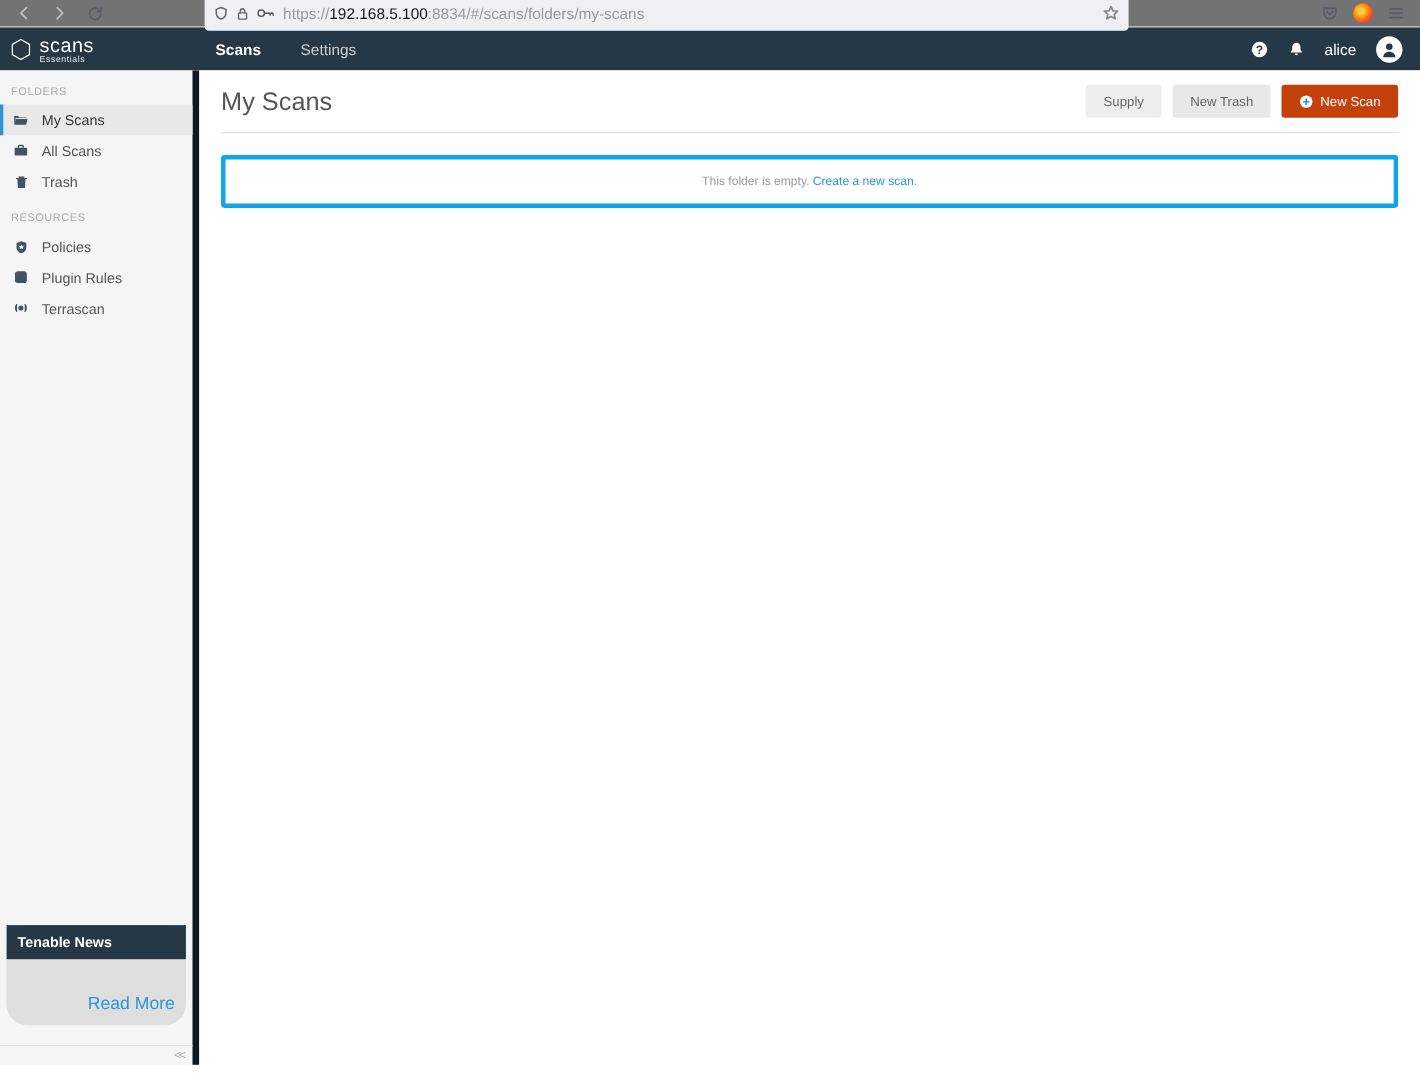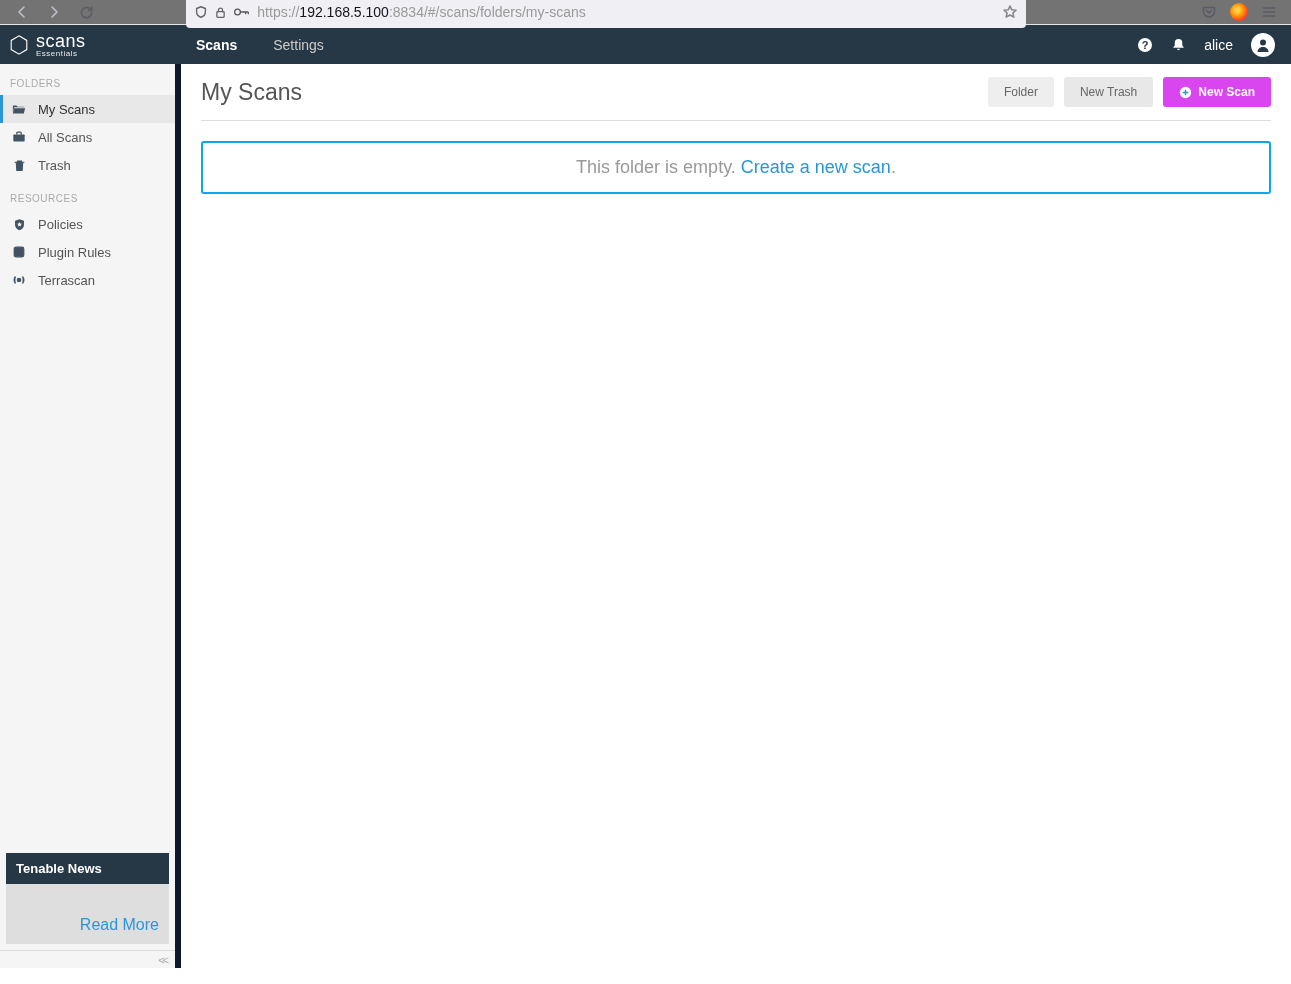--- a/index.html
+++ b/index.html
@@ -36,38 +36,38 @@
     
     .app-body { display: flex; height: calc(984px - 41px - 39px); }
 
     
     .sidebar { width: 181px; background: #f5f5f5; border-right: 6px solid #0f172a; display: flex; flex-direction: column; position: relative; }
     .side-section-label { font-size: 10px; color: #aaa; letter-spacing: 0.5px; padding: 14px 10px 6px; text-transform: uppercase; }
     .side-item { display: flex; align-items: center; gap: 12px; height: 28px; padding: 0 12px; font-size: 13px; color: #555; cursor: pointer; }
     .side-item.active { background: #e8e8e8; border-left: 3px solid #2a96d8; padding-left: 9px; color: #333; }
     .side-icon { width: 14px; display: flex; justify-content: center; }
     .side-icon svg { fill: #425363; }
-    .news-card { margin-top: auto; margin: auto 6px 6px 6px; background: #dedede; }
+    .news-card { margin-top: auto; margin: auto 6px 18px 6px; background: #dedede; border-radius: 19px; }
     .news-header { background: #263745; color: #fff; font-size: 13px; font-weight: 600; padding: 8px 10px; }
     .news-body { padding: 14px 10px 10px; }
     .news-title { font-size: 12px; font-weight: 600; color: #555; line-height: 1.5; }
     .news-more { text-align: right; color: #2a96d8; font-size: 16px; margin-top: 18px; cursor: pointer; }
     .collapse-handle { height: 18px; border-top: 1px solid #ddd; display: flex; align-items: center; justify-content: flex-end; padding-right: 8px; color: #aaa; font-size: 11px; letter-spacing: -2px; cursor: pointer; }
 
     
     .main { flex: 1; padding: 0 20px; background: #fff; }
     .page-head { display: flex; align-items: center; height: 57px; border-bottom: 1px solid #ddd; }
     .page-title { font-size: 23px; font-weight: 300; color: #555; }
     .page-actions { margin-left: auto; display: flex; gap: 10px; }
     .btn { height: 30px; padding: 0 16px; border-radius: 3px; font-size: 12px; border: none; cursor: pointer; display: flex; align-items: center; gap: 6px; }
     .btn-grey { background: #eee; color: #666; }
     .btn-grey2 { background: #e8e8e8; color: #666; }
-    .btn-primary { background: #d946ef; color: #fff; font-weight: bold; }
+    .btn-primary { background: #c2410c; color: #fff; }
     .btn-primary svg { fill: #fff; }
-    .content-box { border: 2px solid #0ea5e9; border-radius: 3px; margin-top: 20px; padding: 14px; text-align: center; font-size: 18px; color: #999; }
+    .content-box { border: 4px solid #0ea5e9; border-radius: 3px; margin-top: 20px; padding: 14px; text-align: center; font-size: 11px; color: #999; }
     .content-box a { color: #2a96d8; text-decoration: none; cursor: pointer; }
 
     .svg-stroke { fill: none; stroke: currentColor; stroke-width: 1.6; stroke-linecap: round; stroke-linejoin: round; }
   </style>
 </head>
 <body>
 
 <div class="browser-chrome">
   <div class="chrome-btn disabled">
       <svg width="16" height="16" viewBox="0 0 16 16" class="svg-stroke">
@@ -227,21 +227,21 @@
         <div class="news-more">Read More</div>
       </div>
     </div>
     <div class="collapse-handle">&lt;&lt;</div>
   </div>
 
   <div class="main">
     <div class="page-head">
       <h1 class="page-title">My Scans</h1>
       <div class="page-actions">
-        <button class="btn btn-grey">Folder</button>
+        <button class="btn btn-grey">Supply</button>
         <button class="btn btn-grey2">New Trash</button>
         <button class="btn btn-primary">
           <svg width="13" height="13" viewBox="0 0 16 16">
               <circle cx="8" cy="8" r="7"></circle>
               <path d="M8 4.5v7M4.5 8h7" stroke="#2a96d8" stroke-width="1.8"></path>
             </svg>
           <span>New Scan</span>
         </button>
       </div>
     </div>

